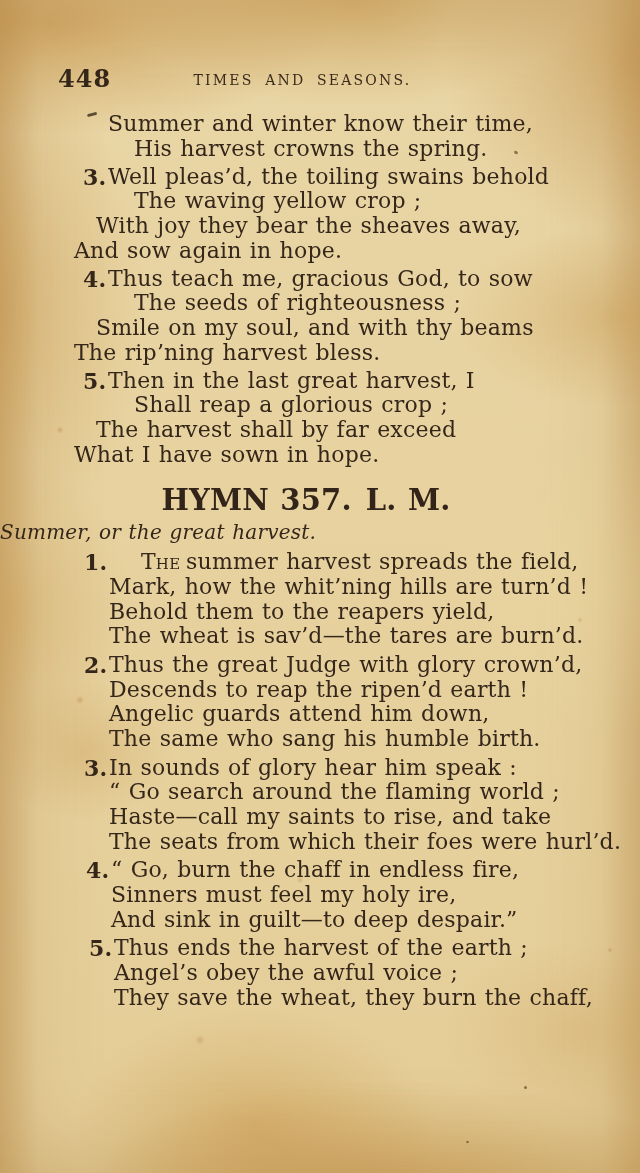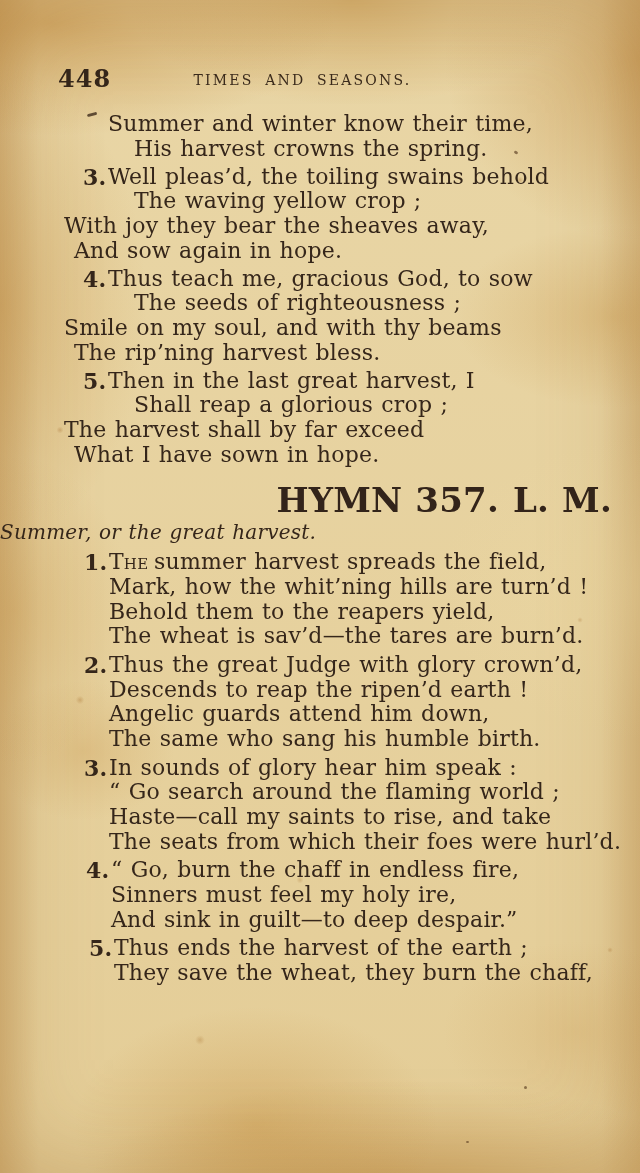--- a/index.html
+++ b/index.html
@@ -51,35 +51,35 @@
     color:#3a2a1b;
   }
 
   .textblock{position:absolute;left:0;width:540px;font-size:22px;letter-spacing:.2px;word-spacing:1px;}
   .hymn-cont{top:112px;line-height:24.6px;}
   .hymn-cont .verse{margin-top:3.6px;}
   .hymn-cont .verse:first-child{margin-top:0;}
   .line{position:relative;white-space:nowrap;}
   .i0{margin-left:108px;}
   .i1{margin-left:134px;}
-  .i2{margin-left:64px;}
+  .i2{margin-left:96px;}
   .i3{margin-left:74px;}
   .vnum{position:absolute;left:-25px;font-weight:bold;}
 
   .h357{top:484px;}
-  .h357-heading{width:612px;text-align:right;font-size:34px;font-weight:bold;line-height:32px;color:#33241a;}
+  .h357-heading{width:612px;text-align:center;font-size:29px;font-weight:bold;line-height:32px;color:#33241a;}
   .h357-heading .gap{display:inline-block;width:14px;}
   .h357-sub{width:612px;text-align:left;font-style:italic;font-size:20px;line-height:24px;margin-top:4px;}
   .h357-verses{margin-top:6px;line-height:24.8px;}
   .h357-verses .verse{margin-top:3.6px;--d:0px;}
   .h357-verses .verse:first-child{margin-top:0;}
   .h357-verses .line{margin-left:calc(109px + var(--d));}
   .h357-verses .verse.drift-a{--d:2px;}
   .h357-verses .verse.drift-b{--d:5px;}
-  .sc{font-variant:small-caps;margin-right:.26em;}
+  .sc{font-variant:small-caps;margin-right:.26em;margin-left:32px;}
 
   .stray-dash{
     position:absolute;left:87px;top:113px;width:10px;height:2.6px;
     background:rgba(62,44,26,.8);border-radius:2px;transform:rotate(-14deg);
   }
   .speck{position:absolute;border-radius:50%;background:rgba(90,62,34,.65);}
   .speck-a{left:514px;top:151px;width:4px;height:3px;transform:rotate(30deg);}
   .speck-b{left:524px;top:1086px;width:3px;height:3px;}
   .speck-c{left:466px;top:1141px;width:3px;height:2px;}
 </style>
@@ -144,18 +144,19 @@
         <div class="line">Haste—call my saints to rise, and take</div>
         <div class="line">The seats from which their foes were hurl’d.</div>
       </div>
       <div class="verse drift-a">
         <div class="line"><span class="vnum">4.</span><span>“ Go, burn the chaff in endless fire,</span></div>
         <div class="line">Sinners must feel my holy ire,</div>
         <div class="line">And sink in guilt—to deep despair.”</div>
       </div>
       <div class="verse drift-b">
         <div class="line"><span class="vnum">5.</span><span>Thus ends the harvest of the earth ;</span></div>
+        <div class="line">Angel’s obey the awful voice ;</div>
         <div class="line">They save the wheat, they burn the chaff,</div>
       </div>
     </div>
   </div>
 
 </div>
 
 </body></html>

